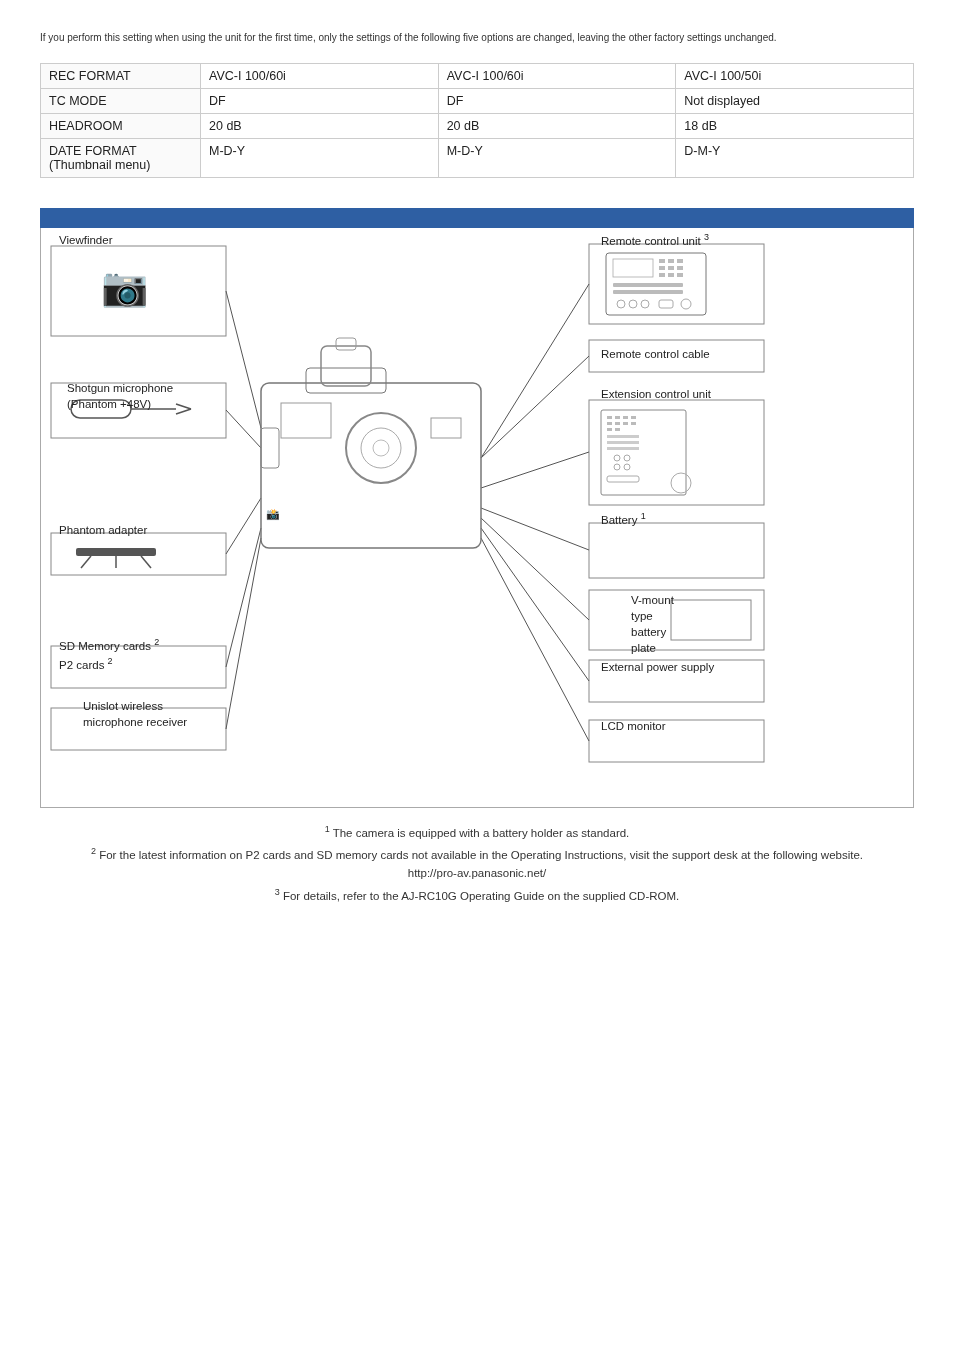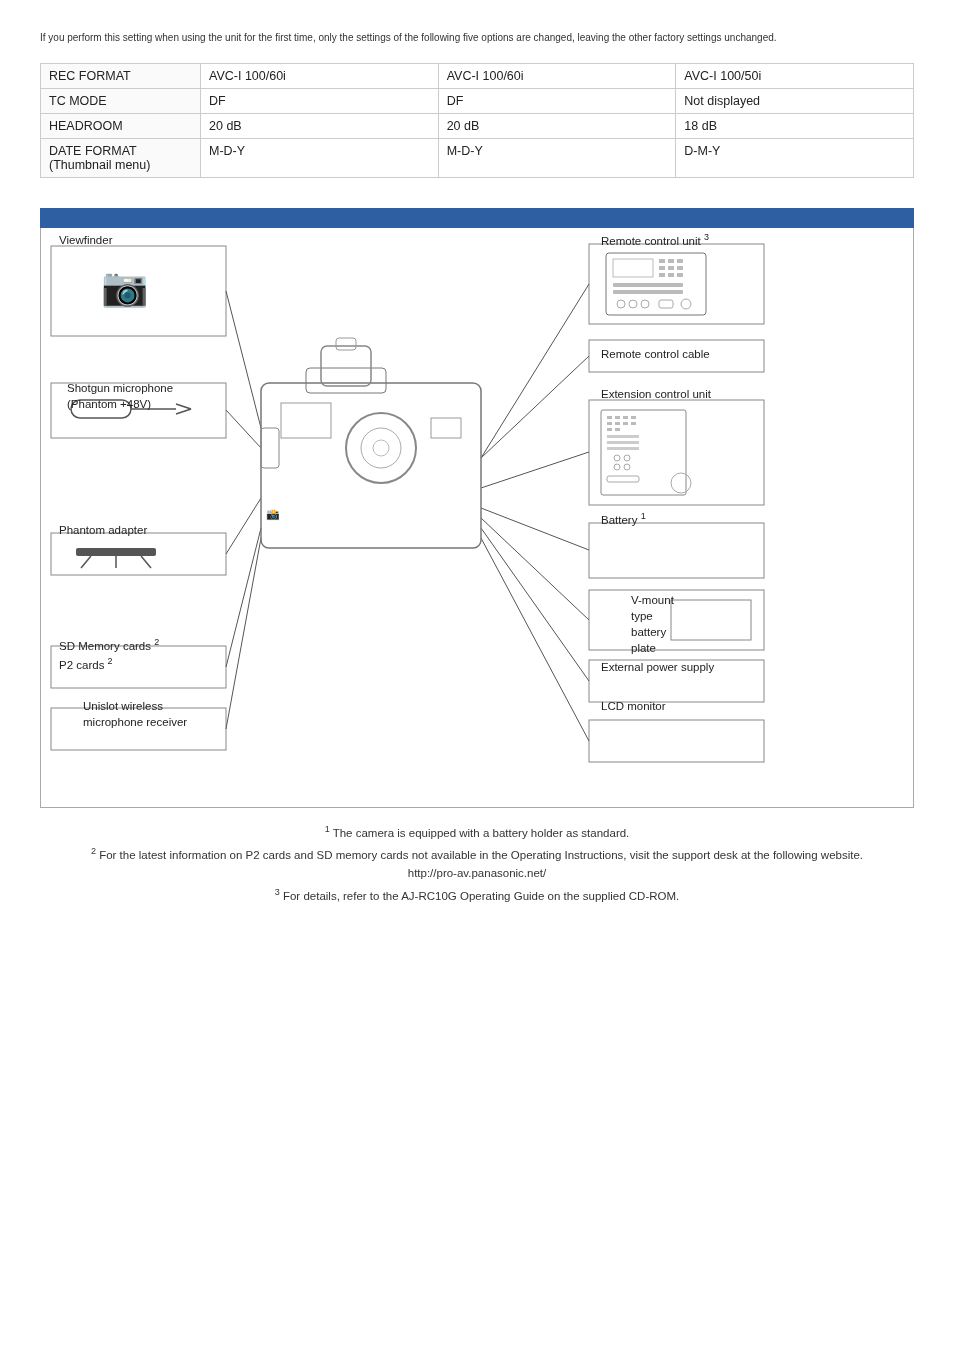--- a/index.html
+++ b/index.html
@@ -235,21 +235,21 @@
   <div class="diag-label" style="top:296px;left:18px;">Phantom adapter</div>
   <div class="diag-label" style="top:408px;left:18px;line-height:1.5;">SD Memory cards <sup>2</sup><br>P2 cards <sup>2</sup></div>
   <div class="diag-label" style="top:470px;left:18px;line-height:1.4;margin-left:24px;">Unislot wireless<br>microphone receiver</div>
 
   <div class="diag-label" style="top:4px;left:560px;">Remote control unit <sup>3</sup></div>
   <div class="diag-label" style="top:120px;left:560px;">Remote control cable</div>
   <div class="diag-label" style="top:160px;left:560px;">Extension control unit</div>
   <div class="diag-label" style="top:283px;left:560px;text-align:right;">Battery <sup>1</sup></div>
   <div class="diag-label" style="top:364px;left:555px;line-height:1.4;margin-left:35px;">V-mount<br>type<br>battery<br>plate</div>
   <div class="diag-label" style="top:433px;left:560px;">External power supply</div>
-  <div class="diag-label" style="top:472px;left:560px;">LCD monitor</div>
+  <div class="diag-label" style="top:492px;left:560px;">LCD monitor</div>
 
 </div>
 
 <div class="footnotes" id="footnotes-container">
     <p><sup>1</sup> The camera is equipped with a battery holder as standard.</p>
     <p><sup>2</sup> For the latest information on P2 cards and SD memory cards not available in the Operating Instructions, visit the support desk at the following website.<br>http://pro-av.panasonic.net/</p>
     <p><sup>3</sup> For details, refer to the AJ-RC10G Operating Guide on the supplied CD-ROM.</p>
   </div>
 
 </body></html>

